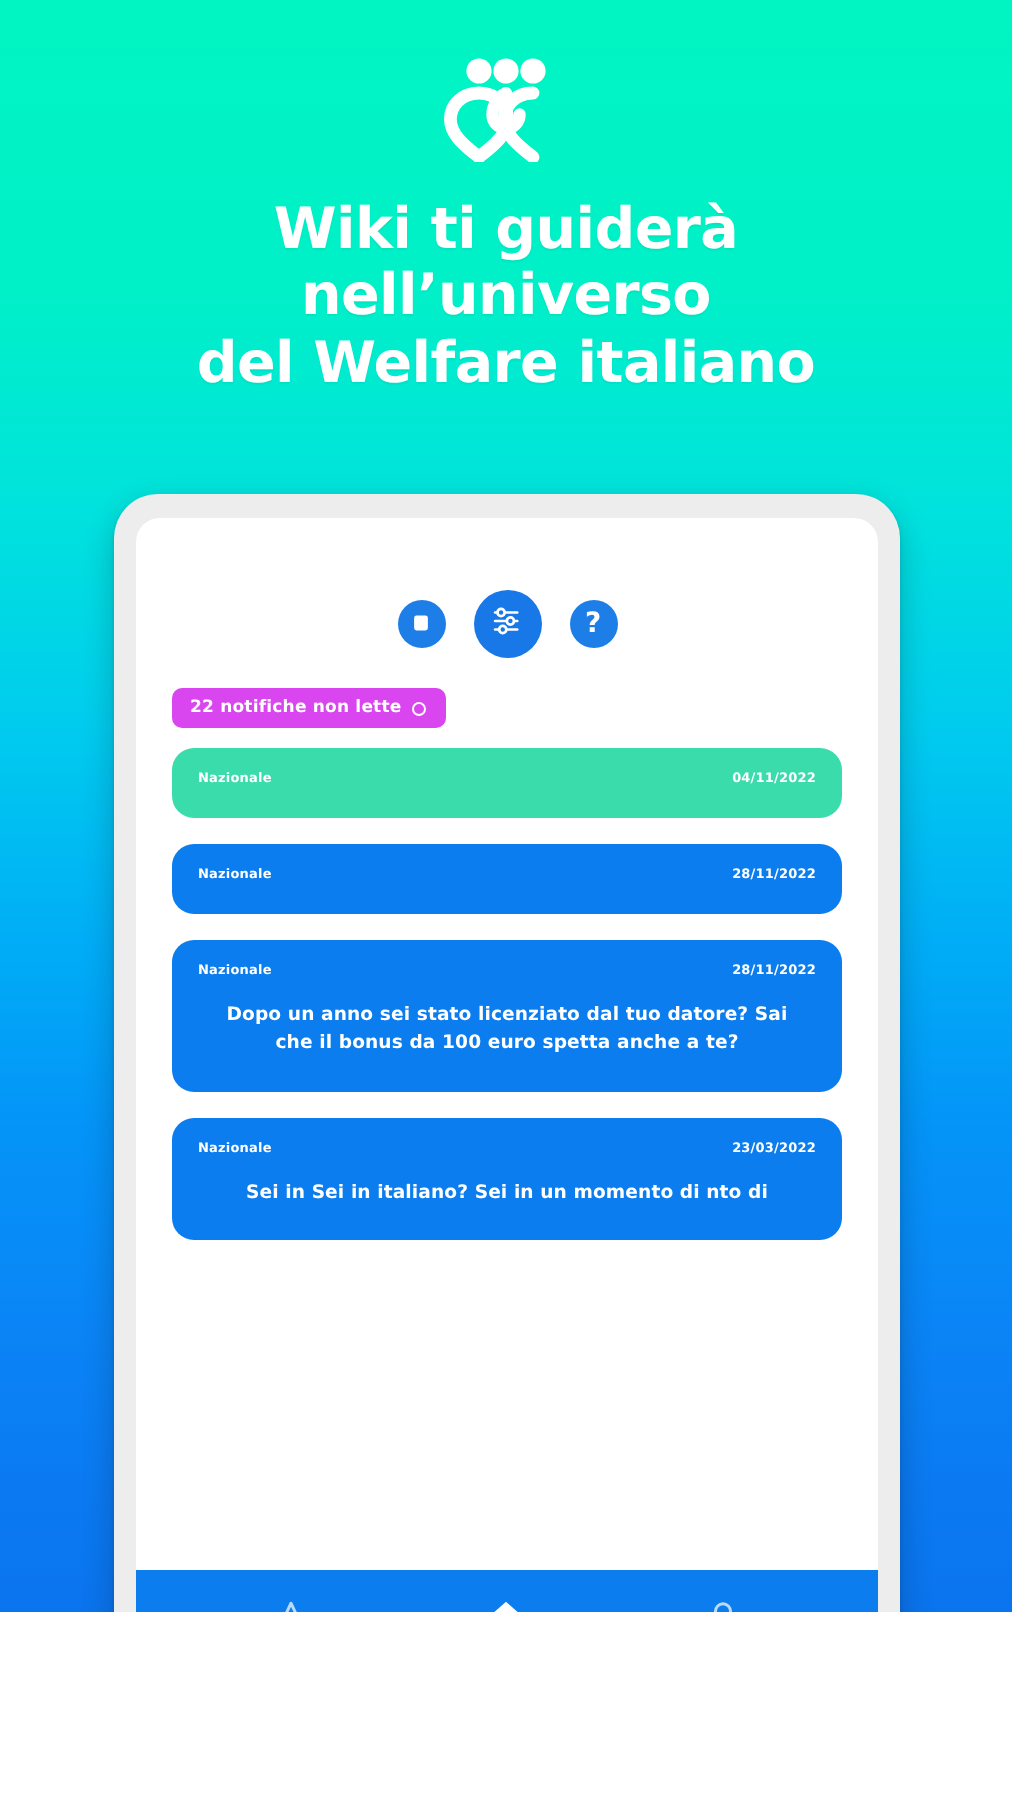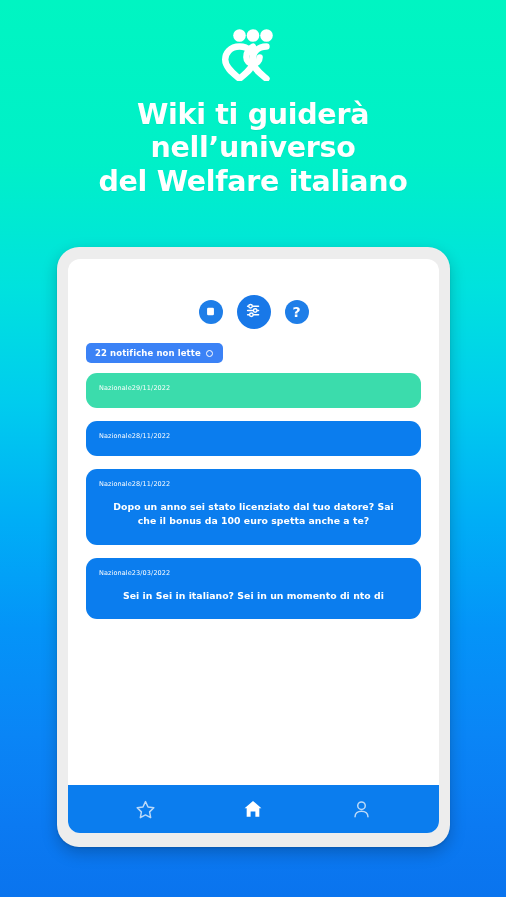--- a/index.html
+++ b/index.html
@@ -7,21 +7,21 @@
   html, body {
     width: 506px;
     height: 900px;
     overflow: hidden;
     font-family: "DejaVu Sans", sans-serif;
   }
 
   #app {
     position: relative;
     width: 506px;
-    height: 897px;
+    height: 806px;
     background: linear-gradient(180deg,
       #00F5C2 0%,
       #00F0C8 18%,
       #00E2DE 32%,
       #00CCEE 45%,
       #00AEF6 58%,
       #0494F8 70%,
       #0A85F6 82%,
       #0B7AF2 92%,
       #0A74EE 100%);
@@ -111,21 +111,21 @@
   
   .badge-row {
     padding: 0 18px;
     margin-bottom: 10px;
     flex: 0 0 auto;
   }
   .notif-badge {
     display: inline-flex;
     align-items: center;
     gap: 5px;
-    background: #3b82f6;
+    background: #d946ef;
     color: #ffffff;
     border-radius: 5px;
     padding: 5px 10px 5px 9px;
     font-size: 8.5px;
     font-weight: bold;
     letter-spacing: 0.1px;
     filter: blur(0.35px);
   }
   .notif-badge .dot-icon {
     width: 7px; height: 7px;
@@ -148,23 +148,24 @@
     border-radius: 11px;
     padding: 11px 13px 16px 13px;
     color: #ffffff;
     flex: 0 0 auto;
   }
   .card.green { background: #3BDCAC; }
   .card.blue  { background: #0B7DEE; }
 
   .card-head {
     display: flex;
+    justify-content: space-between;
     align-items: baseline;
     font-size: 6.5px;
-    font-weight: normal;
+    font-weight: bold;
     letter-spacing: 0.1px;
     color: #ffffff;
     filter: blur(0.3px);
   }
   .card-body {
     margin-top: 12px;
     text-align: center;
     font-size: 9.3px;
     font-weight: bold;
     line-height: 1.55;
@@ -256,21 +257,21 @@
           <span>22 notifiche non lette</span>
           <span class="dot-icon"></span>
         </div>
       </div>
 
       <div class="feed">
 
         <div class="card green">
           <div class="card-head">
             <span>Nazionale</span>
-            <span>29/11/2022</span>
+            <span>04/11/2022</span>
           </div>
         </div>
 
         <div class="card blue">
           <div class="card-head">
             <span>Nazionale</span>
             <span>28/11/2022</span>
           </div>
         </div>
 

